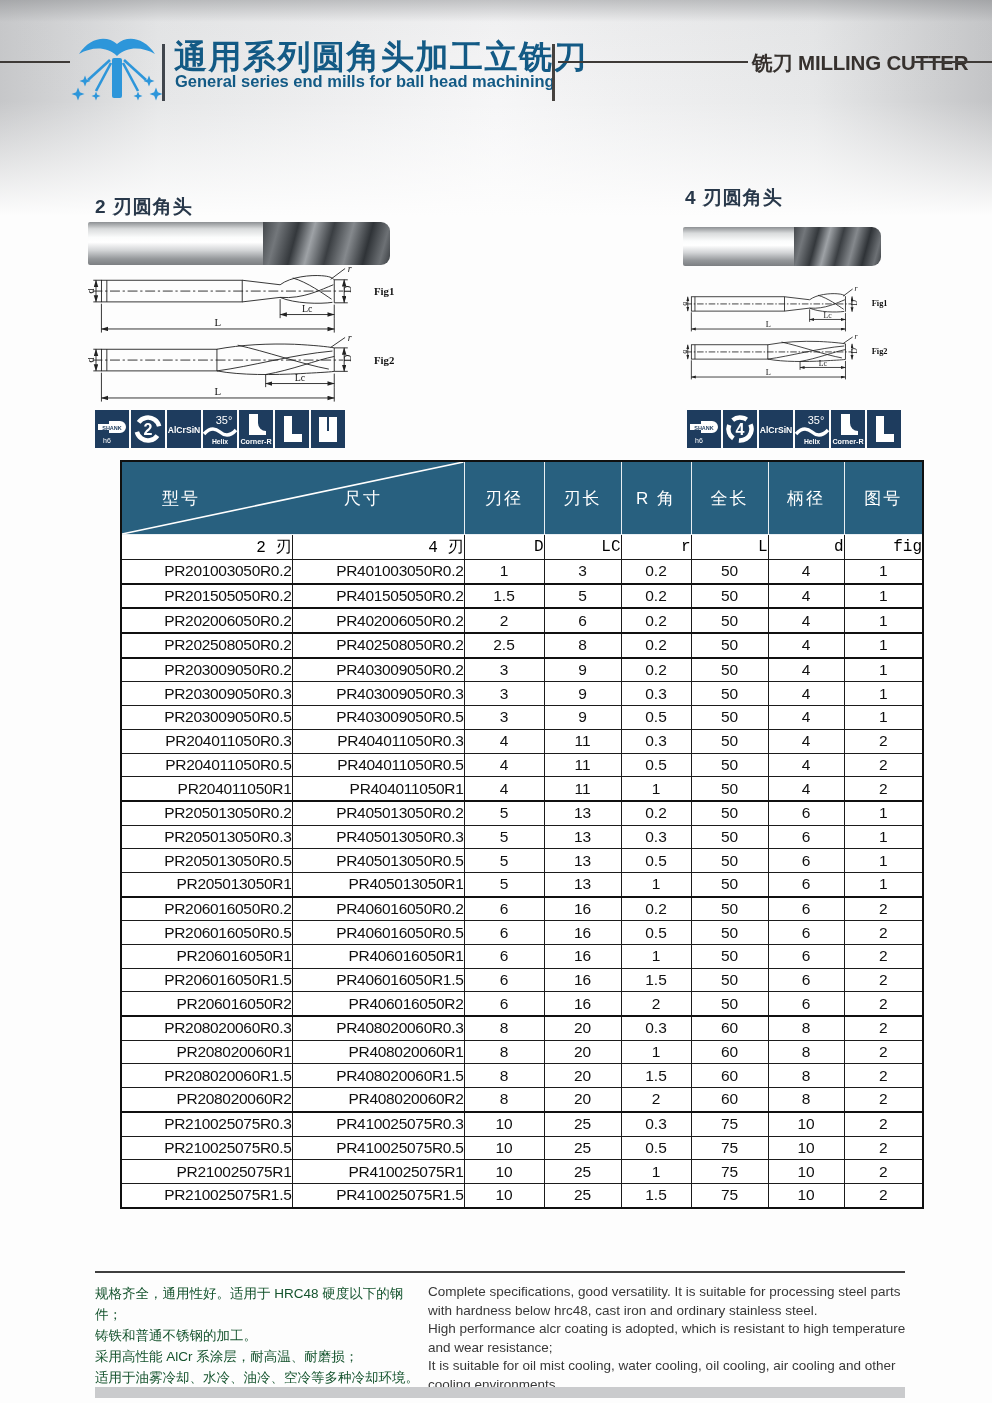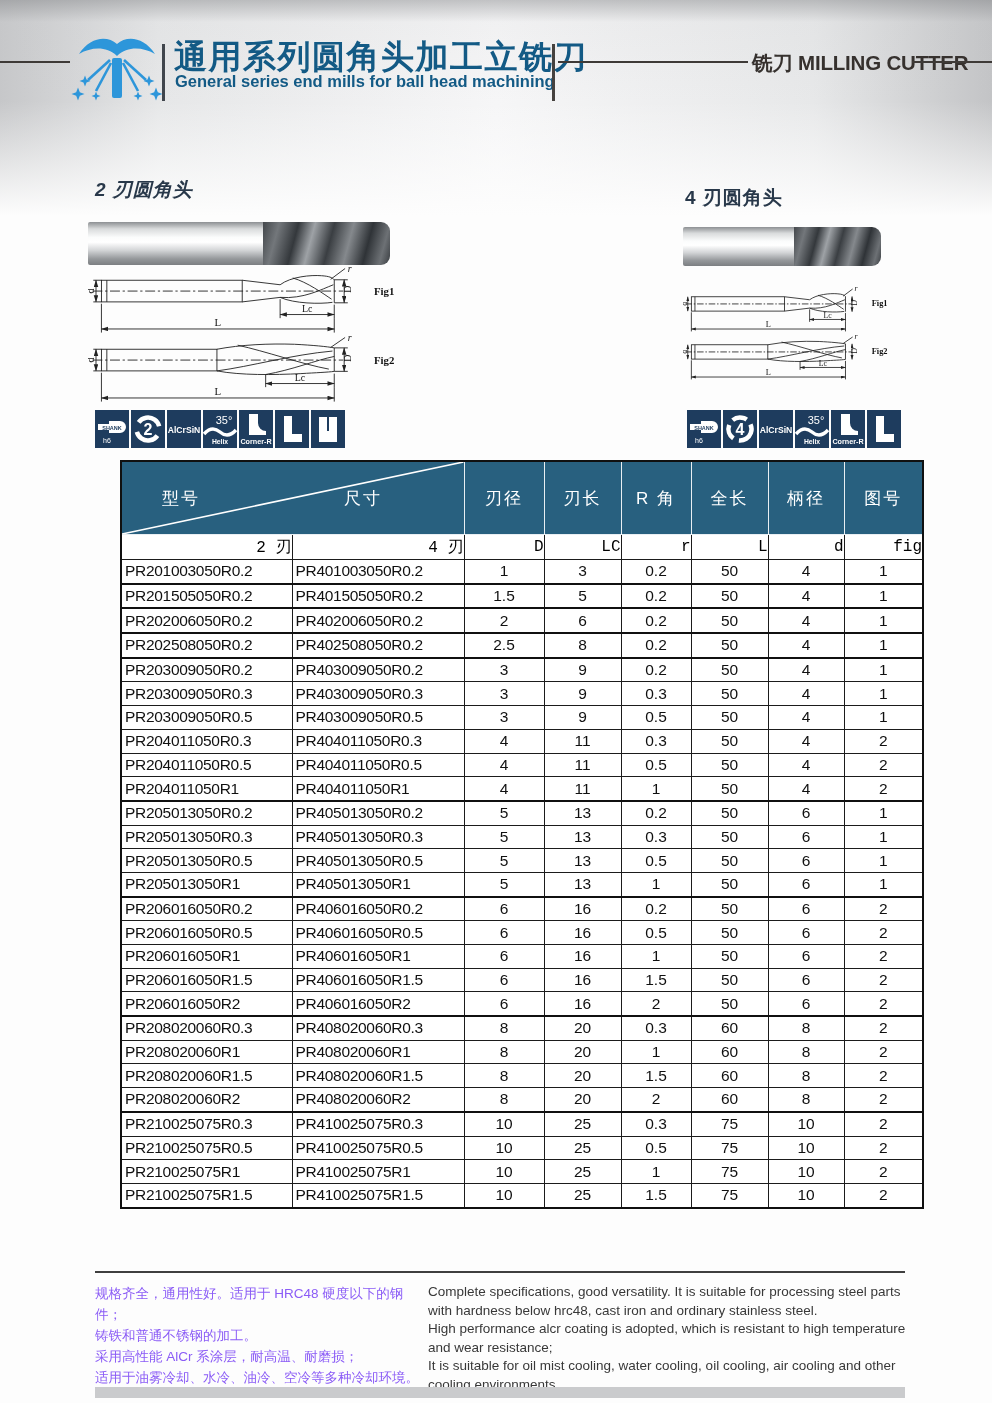--- a/index.html
+++ b/index.html
@@ -31,29 +31,29 @@
   .badge{width:34px;height:38px;background:#1e3c5e;position:relative;flex:none;}
   .badge svg{position:absolute;inset:0;}
   
   #spec-table{border-collapse:collapse;table-layout:fixed;width:802px;background:#fff;margin-left:25px;}
   #spec-table td,#spec-table th{border:1px solid #1b1b1b;padding:0;overflow:hidden;white-space:nowrap;}
   #spec-table{border:2px solid #101010;}
   #spec-table th.teal{background:#28607f;color:#fff;font-size:17px;font-weight:normal;border:1px solid #e9eff3;letter-spacing:2px;}
   #spec-table tr.hrow1 th{height:72px;}
   #spec-table tr.hrow2 td{height:24px;font-size:16px;text-align:right;font-family:Liberation Mono, monospace;}
   #spec-table tbody td{height:22.7px;font-size:15.5px;text-align:center;color:#101010;}
-  #spec-table tbody td.model{text-align:left;padding-left:3px;letter-spacing:-0.3px;}
+  #spec-table tbody td.model{text-align:right;padding-left:3px;letter-spacing:-0.3px;}
   #spec-table tbody tr.grp td{border-top:2px solid #101010;}
   #diag-cell{position:relative;}
   #diag-cell .dlabel{position:absolute;top:0;height:100%;display:flex;align-items:center;font-size:17px;letter-spacing:2px;}
   #diag-cell .dlabel.l{left:40px;}
   #diag-cell .dlabel.r{left:222px;}
   
   #footer-zh,#footer-en{white-space:pre-line;}
-  #footer-zh{font-size:13.5px;line-height:21px;color:#8b5cf6;}
+  #footer-zh{font-size:13.5px;line-height:21px;color:#14532d;}
   #footer-en{font-size:13.5px;line-height:18.6px;color:#383838;}
 </style>
 </head>
 <body>
 
 <div id="page">
   <div id="bg-top"></div>
 
   <div class="abs hline" style="left:0;top:61px;width:70px;"></div>
 
@@ -77,21 +77,21 @@
   </svg>
 
   <div class="abs vbar" style="left:162px;top:44px;height:57px;"></div>
   <div class="abs" id="title-zh">通用系列圆角头加工立铣刀</div>
   <div class="abs" id="title-en">General series end mills for ball head machining</div>
   <div class="abs vbar" style="left:552px;top:44px;height:57px;background:#46423f;"></div>
   <div class="abs hline" style="left:558px;top:61px;width:190px;"></div>
   <div class="abs" id="corner-label">铣刀 MILLING CUTTER</div>
   <div class="abs hline" style="left:912px;top:61px;width:80px;"></div>
 
-  <div class="abs sec-title" style="left:95px;top:177px;font-style:italic;">2 刃圆角头</div>
+  <div class="abs sec-title" style="left:95px;top:194px;">2 刃圆角头</div>
   <div class="abs sec-title" style="left:685px;top:185px;">4 刃圆角头</div>
 
   <div class="abs photo" style="left:88px;top:222px;width:302px;height:43px;">
     <div class="shank" style="width:58%;"></div>
     <div class="flute"></div>
   </div>
   <div class="abs photo" style="left:683px;top:227px;width:198px;height:39px;">
     <div class="shank" style="width:56%;"></div>
     <div class="flute"></div>
   </div>

